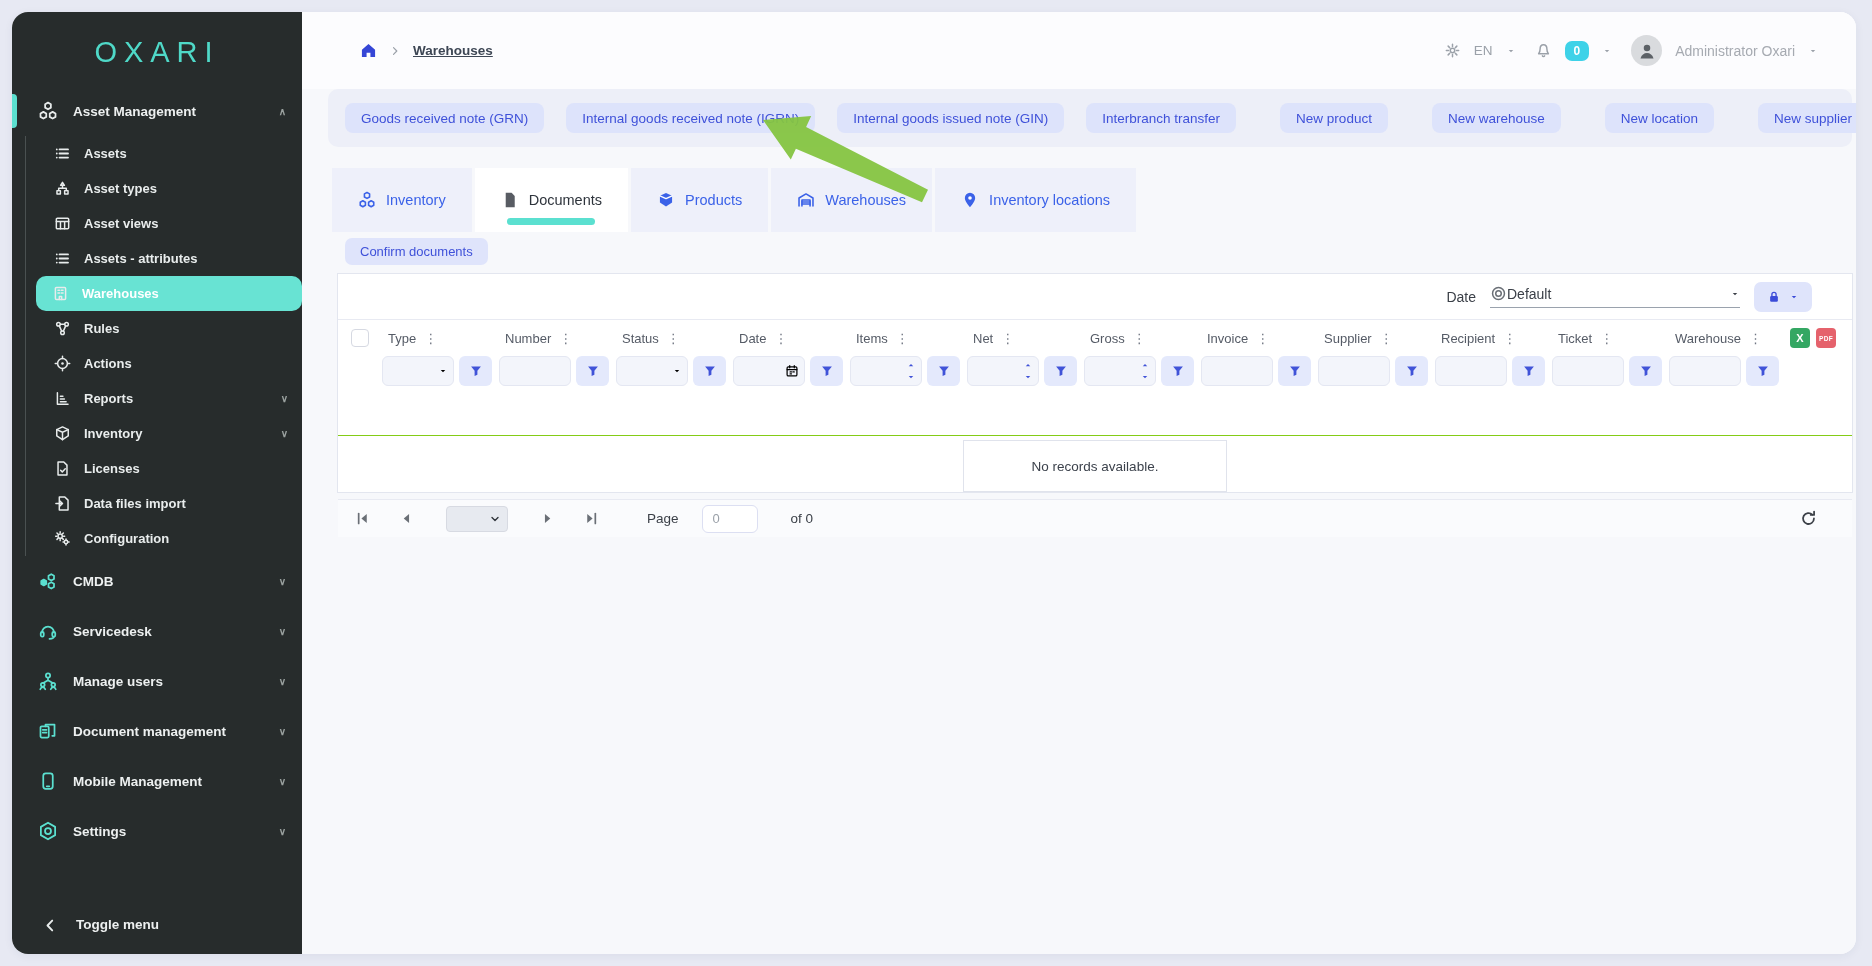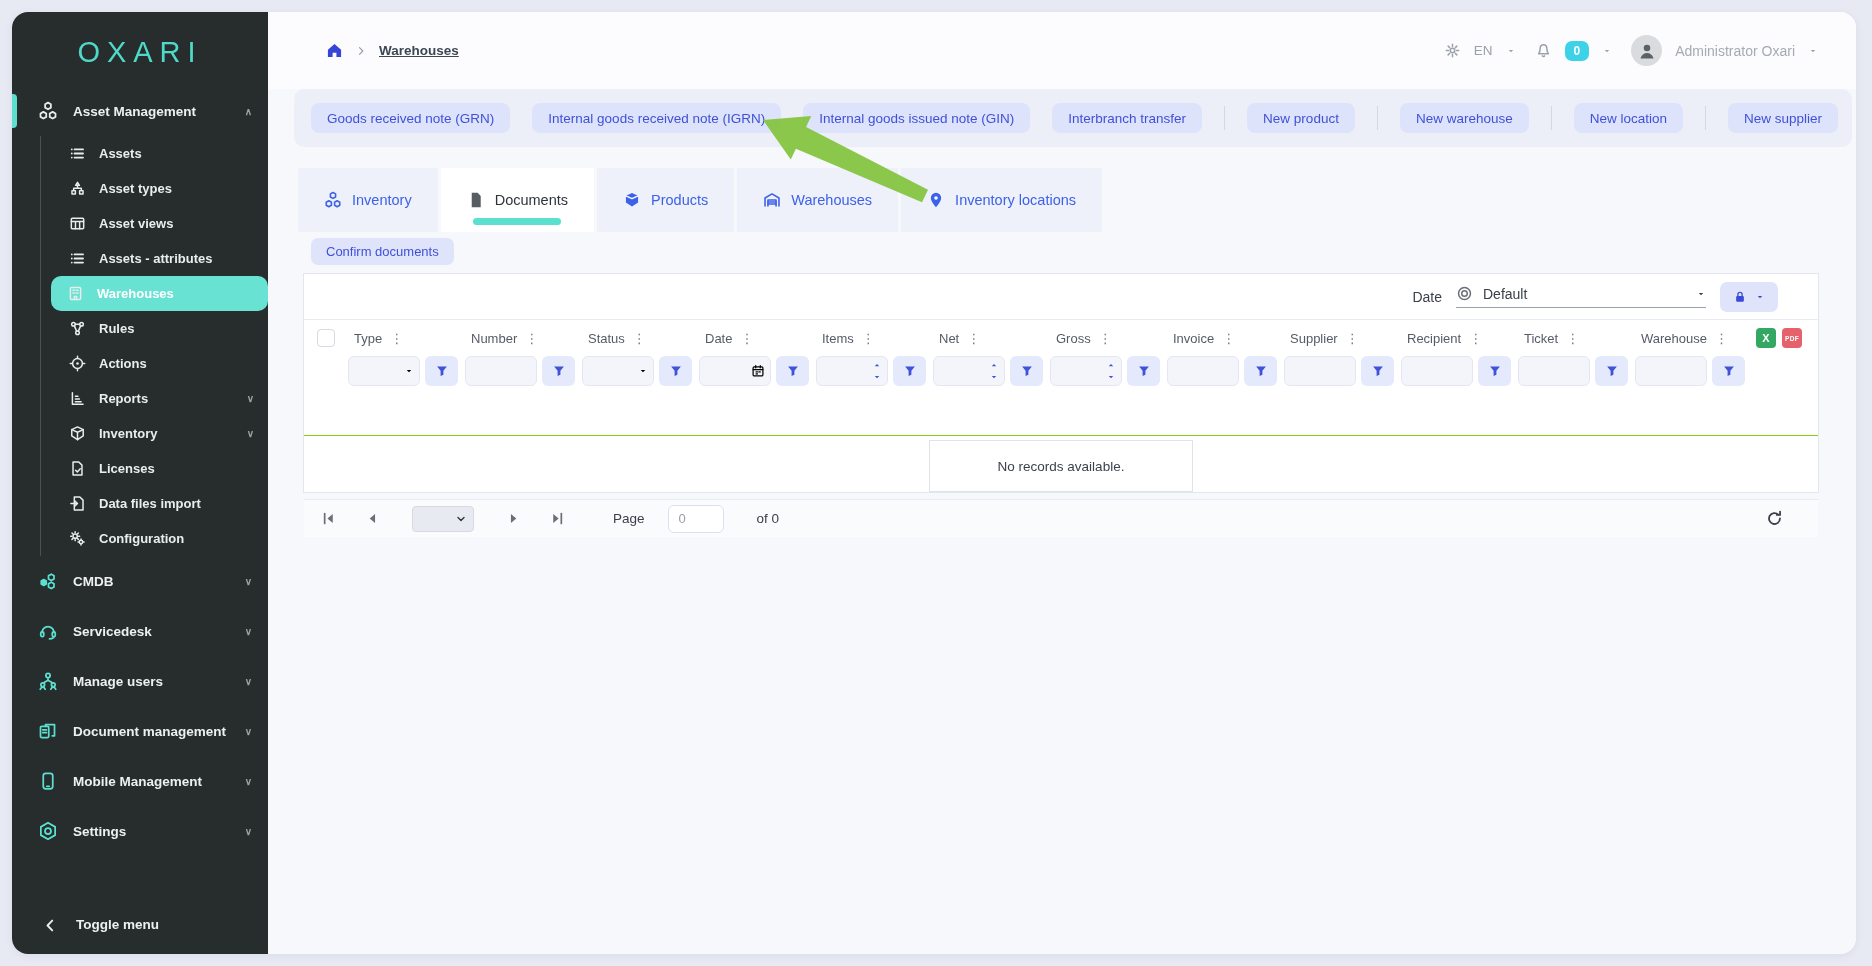--- a/index.html
+++ b/index.html
@@ -4,29 +4,29 @@
 <style>
   html,body{margin:0;padding:0;}
   body{
     width:1872px;height:966px;position:relative;overflow:hidden;
     background:#e7e9f3;font-family:"Liberation Sans",sans-serif;
     -webkit-font-smoothing:antialiased;
   }
   .app{position:absolute;left:12px;top:12px;width:1844px;height:942px;border-radius:16px;
        overflow:hidden;display:flex;background:#f7f8fb;box-shadow:0 2px 10px rgba(40,45,80,.06);}
   
-  .sidebar{width:256px;flex-shrink:0;background:#272c2c;color:#edf0f0;position:relative;}
+  .sidebar{width:290px;flex-shrink:0;background:#272c2c;color:#edf0f0;position:relative;}
   .logo{margin-top:24px;text-align:center;color:#4fd9c8;font-size:29px;font-weight:400;letter-spacing:7px;}
   .nav{margin-top:17px;}
   .s-item{position:relative;display:flex;align-items:center;height:50px;padding:0 16px 0 26px;gap:15px;
           font-size:13.5px;font-weight:700;cursor:pointer;}
   .s-item.accent::before{content:'';position:absolute;left:0;top:8px;bottom:8px;width:5px;
           background:var(--accent-teal,#56ddcb);border-radius:0 4px 4px 0;}
   .chev{margin-left:auto;color:#9aa19f;font-size:10px;}
-  .s-sub{margin-left:28px;border-left:1px solid #4a5151;}
+  .s-sub{margin-left:13px;border-left:1px solid #4a5151;}
   .s-subitem{position:relative;display:flex;align-items:center;height:35px;padding-left:28px;gap:13px;
           font-size:13px;font-weight:600;color:#e9eded;cursor:pointer;}
   .s-subitem .chev{margin-right:14px;}
   .s-subitem.active{background:var(--pill-teal,#68e3d3);color:#fff;border-radius:10px;
           margin-left:10px;padding-left:16px;}
   .icn{display:inline-flex;align-items:center;justify-content:center;}
   .icn svg{width:17px;height:17px;display:block;}
   .icn.sz20 svg{width:20px;height:20px;}
   .icn.sz14 svg{width:14px;height:14px;}
   .icn.sz12 svg{width:12px;height:12px;}
@@ -66,21 +66,21 @@
   .tab-doc{color:#585c63;}
   
   .confirm-btn{position:absolute;left:43px;top:226px;height:27px;padding:0 15px;background:#dfe4fb;
        color:var(--primary-blue,#3f51d9);border:none;border-radius:7px;font-size:13px;font-family:inherit;cursor:pointer;}
   
   .card{position:absolute;left:35px;top:261px;width:1516px;height:220px;background:#fff;
         border:1px solid #e3e6ef;box-sizing:border-box;}
   .view-row{height:45px;display:flex;align-items:center;justify-content:flex-end;gap:14px;
         padding-right:40px;border-bottom:1px solid #e8eaf2;}
   .view-label{color:#3b4048;font-size:14px;}
-  .view-dd{width:250px;display:flex;align-items:center;gap:10px;border-bottom:1px solid #9aa2ad;
+  .view-dd{width:250px;display:flex;align-items:center;border-bottom:1px solid #9aa2ad;
         padding-bottom:5px;color:#6a6f76;cursor:pointer;}
   .view-val{color:#3b4048;font-size:14px;}
   .view-dd .caret{margin-left:auto;color:#3b4048;}
   .lock-btn{width:58px;height:30px;background:#dfe4fb;border:none;border-radius:7px;cursor:pointer;
         display:flex;align-items:center;justify-content:center;gap:8px;color:#3b4bd8;}
   .thead{height:36px;display:flex;align-items:center;position:relative;}
   .col-check{width:44px;display:flex;justify-content:center;}
   .checkbox{width:16px;height:16px;border:1.5px solid #d6d9e2;border-radius:4px;background:#fff;cursor:pointer;}
   .hcell{width:117px;display:flex;align-items:center;gap:8px;padding-left:6px;box-sizing:border-box;
         color:#555b66;font-size:13px;}

